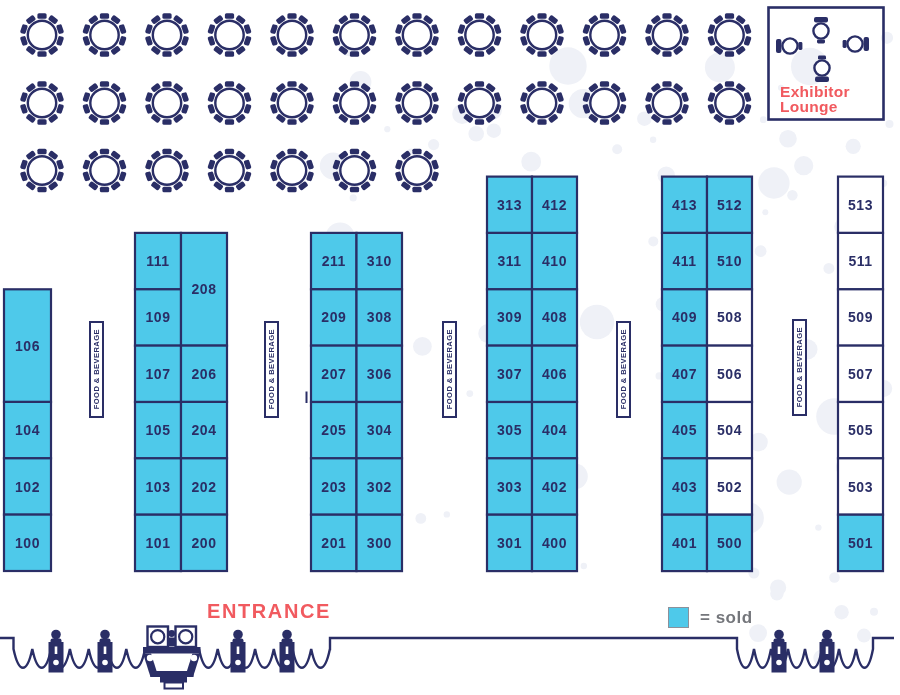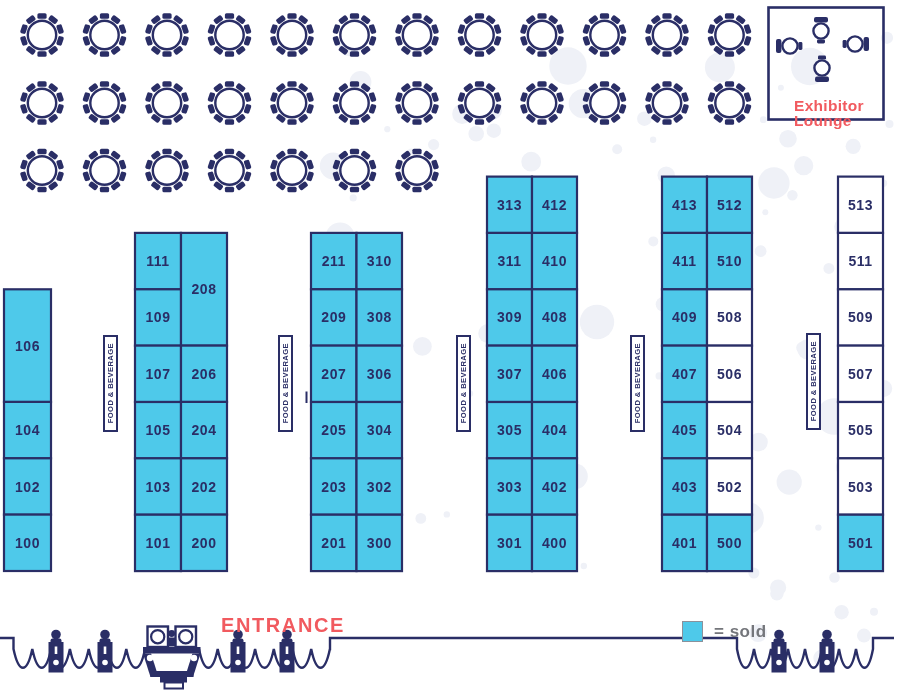--- a/index.html
+++ b/index.html
@@ -1,20 +1,20 @@
 <!DOCTYPE html>
 <html style="--navy: #2A2E66; --cyan: #4EC9EA; --coral: #F15A5F; --legend-gray: #74767B;"><head>
 <meta charset="utf-8">
 <title>Event Floor Plan</title>
 <style>
   html,body{margin:0;padding:0;background:#fff;}
   #canvas{position:relative;width:900px;height:695px;background:#fff;overflow:hidden;
           font-family:"Liberation Sans",sans-serif;}
   #floor-svg{position:absolute;left:0;top:0;}
-  .overlay{position:absolute;margin:18px;}
+  .overlay{position:absolute;margin:4px;}
   .entrance{left:203px;top:596px;width:120px;text-align:center;font-size:20px;font-weight:bold;
             letter-spacing:1.6px;color:var(--coral);}
   .lounge-label{left:776px;top:81px;font-size:15.5px;font-weight:bold;line-height:14.5px;
                 letter-spacing:.3px;color:var(--coral);}
   .legend{left:664px;top:603px;display:flex;align-items:center;justify-content:center;}
   .legend-swatch{width:21px;height:21px;background:var(--cyan);border:1.5px solid #8B919B;box-sizing:border-box;}
   .legend-text{margin-left:11px;font-size:17px;font-weight:bold;color:var(--legend-gray);letter-spacing:.5px;}
   .fb-sign{position:absolute;width:15px;height:97px;border:2px solid var(--navy);background:#fff;
            box-sizing:border-box;display:flex;align-items:center;justify-content:center;}
   .fb-sign span{writing-mode:vertical-rl;transform:rotate(180deg);font-size:7.6px;font-weight:bold;

